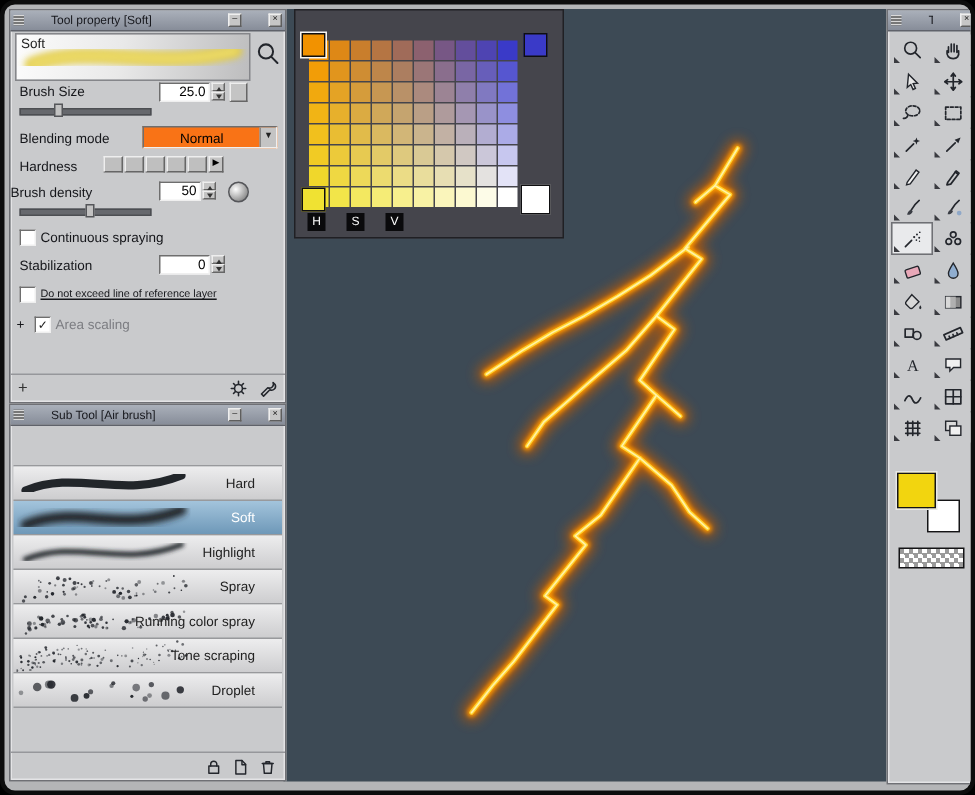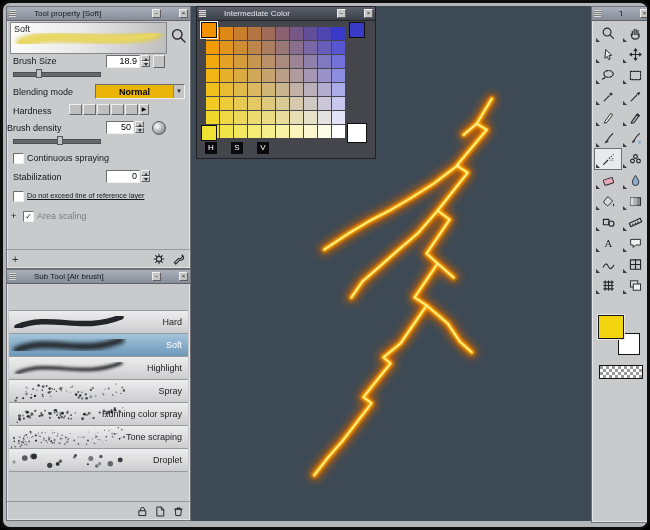--- a/index.html
+++ b/index.html
@@ -27,22 +27,22 @@
     box-sizing:border-box;position:relative;}
   .spin i::after{content:"";position:absolute;left:1.5px;width:0;height:0;border:2px solid transparent;}
   .spin .up::after{border-bottom:3px solid #333;top:0;}
   .spin .dn::after{border-top:3px solid #333;top:1px;}
   .slider{position:absolute;height:9px;}
   .slider::before{content:"";position:absolute;left:0;right:0;top:3px;height:3px;background:#66686d;border:1px solid #4c4e52;}
   .slider .thumb{position:absolute;top:0;width:6px;height:9px;background:#c2c2c2;border:1px solid #55565a;box-sizing:border-box;}
   .cb{position:absolute;width:9px;height:9px;background:#fff;border:1px solid;border-color:#6e6e6e #efefef #efefef #6e6e6e;
     font-size:8px;line-height:9px;text-align:center;color:#222;}
   .mini-btn{position:absolute;background:#c4c4c4;border:1px solid;border-color:#eee #666 #666 #eee;box-sizing:border-box;}
-  .dd{position:absolute;height:15px;background:#eab308;border:1px solid;border-color:#6e6e6e #efefef #efefef #6e6e6e;
-    display:flex;align-items:center;box-sizing:border-box;font-weight:bold;}
+  .dd{position:absolute;height:15px;background:#f97316;border:1px solid;border-color:#6e6e6e #efefef #efefef #6e6e6e;
+    display:flex;align-items:center;box-sizing:border-box;}
   .dd .txt{flex:1;font-size:9px;text-align:center;}
   .dd .arrow{width:10px;height:100%;background:#c4c4c4;border-left:1px solid #888;font-size:6px;text-align:center;
     line-height:13px;color:#222;}
   svg .s{fill:none;stroke:#23262c;stroke-width:1.2;stroke-linecap:round;stroke-linejoin:round;}
 
   
   #tp{left:3px;top:3px;width:183px;height:261px;}
   #tp-preview{position:absolute;left:3px;top:15px;width:155px;height:30px;border:1px solid #85868a;
     background:linear-gradient(100deg,#fcfcfc 0%,#e9e9e9 45%,#bdbdbe 100%);overflow:hidden;}
   #tp-preview .pname{position:absolute;left:3px;top:1px;font-size:9px;color:#222;z-index:2;}
@@ -78,21 +78,21 @@
   
   #st{left:3px;top:266px;width:183px;height:250px;}
   #st-tab{position:absolute;left:2px;top:16px;width:140px;height:21px;background:linear-gradient(#d9e4ee,#9cb2c6);
     border:1px solid #6f7a85;display:flex;align-items:center;gap:4px;padding:0 4px;font-size:9px;color:#15161a;box-sizing:border-box;}
   #subtool-list{position:absolute;left:2px;top:40px;width:179px;border-top:1px solid #98999c;}
   .st-row{position:relative;height:22px;border-bottom:1px solid #98999c;background:linear-gradient(#ededee,#cdcdcf);
     display:flex;align-items:center;}
   .st-row.selected{background:linear-gradient(#a3c4dc,#6e98b8);}
   .st-row.selected .st-label{color:#fff;}
   .st-stroke{margin-left:2px;}
-  .st-label{position:absolute;right:6px;font-size:9px;color:#222;}
+  .st-label{position:absolute;right:18px;font-size:9px;color:#222;}
   #st-bottom{position:absolute;left:0;right:0;bottom:0;height:18px;border-top:1px solid #96979b;
     display:flex;align-items:center;justify-content:flex-end;gap:5px;padding:0 5px;}
 
   
   #tools{left:588px;top:3px;width:59px;height:515px;}
   #tool-grid{position:absolute;left:3px;top:16px;width:53px;display:grid;grid-template-columns:repeat(2,26px);gap:1px;}
   .tool-cell{height:20px;background:#c9cacc;position:relative;display:flex;align-items:center;justify-content:center;}
   .tool-cell.active{background:#e9eaec;outline:1px solid #6f7075;}
   .tool-cell::after{content:"";position:absolute;left:1px;bottom:1px;width:0;height:0;
     border-bottom:4px solid #3a3b40;border-right:4px solid transparent;}
@@ -172,21 +172,21 @@
         <path d="M10 20 C45 6 95 24 146 11" stroke="#e0c83c" stroke-width="9" fill="none" stroke-linecap="round" filter="url(#pf)"></path>
         <path d="M10 20 C45 6 95 24 146 11" stroke="#f2e480" stroke-width="3.5" fill="none" stroke-linecap="round" filter="url(#pf)"></path>
       </svg>
     </div>
     <svg id="tp-zoom" viewBox="0 0 16 16">
       <circle class="s" cx="6.5" cy="6.5" r="4.2"></circle>
         <path class="s" d="M9.7 9.7L13.3 13.3" stroke-width="2"></path>
     </svg>
 
     <span class="lbl" style="left:6px;top:49px">Brush Size</span>
-    <span class="val" style="left:99px;top:48px;width:34px">18.9</span>
+    <span class="val" style="left:99px;top:48px;width:34px">25.0</span>
     <span class="spin" style="left:134px;top:48px">
         <i class="up"></i>
         <i class="dn"></i>
       </span>
     <span class="mini-btn" style="left:146px;top:48px;width:12px;height:13px"></span>
     <span class="slider" style="left:6px;top:62px;width:88px">
         <span class="thumb" style="left:26%"></span>
       </span>
 
     <span class="lbl" style="left:6px;top:80px">Blending mode</span>
@@ -240,26 +240,20 @@
         <circle class="s" cx="8" cy="8" r="3"></circle>
         <path class="s" d="M8 2.5v2M8 11.5v2M2.5 8h2M11.5 8h2M4.2 4.2l1.4 1.4M10.4 10.4l1.4 1.4M11.8 4.2l-1.4 1.4M5.6 10.4l-1.4 1.4"></path>
       </svg>
       <svg width="14" height="14" viewBox="0 0 16 16">
         <path class="s" d="M12.6 3.4a3 3 0 0 1-4 4l-4.8 4.8 1.6 1.6 4.8-4.8a3 3 0 0 0 4-4z"></path>
       </svg>
     </div>
   </section>
 
   <section id="ic" class="panel">
-    <header class="titlebar">
-      <span class="tb-grip"></span>
-      <span class="tb-title">Intermediate Color</span>
-      <span class="tb-btn">–</span>
-      <span class="tb-btn">×</span>
-    </header>
     <div id="ic-grid">
         <div class="ic-cell" style="background: rgb(242, 146, 0);"></div>
         <div class="ic-cell" style="background: rgb(222, 136, 22);"></div>
         <div class="ic-cell" style="background: rgb(201, 126, 44);"></div>
         <div class="ic-cell" style="background: rgb(181, 117, 67);"></div>
         <div class="ic-cell" style="background: rgb(160, 107, 89);"></div>
         <div class="ic-cell" style="background: rgb(140, 97, 111);"></div>
         <div class="ic-cell" style="background: rgb(119, 87, 133);"></div>
         <div class="ic-cell" style="background: rgb(99, 78, 156);"></div>
         <div class="ic-cell" style="background: rgb(78, 68, 178);"></div>

